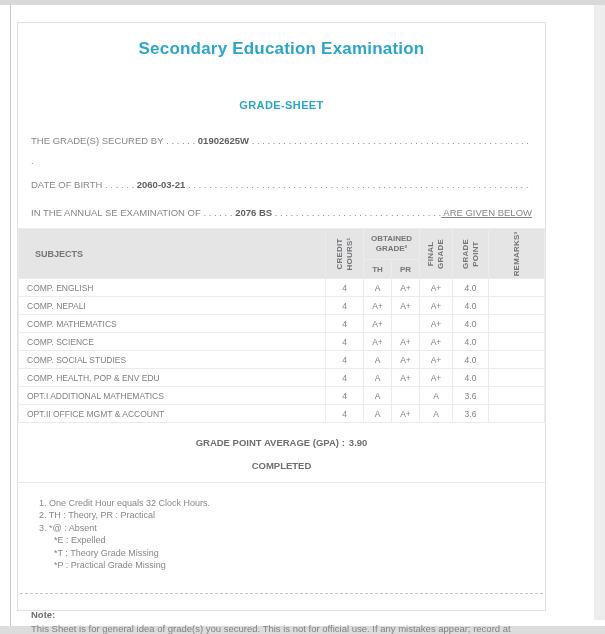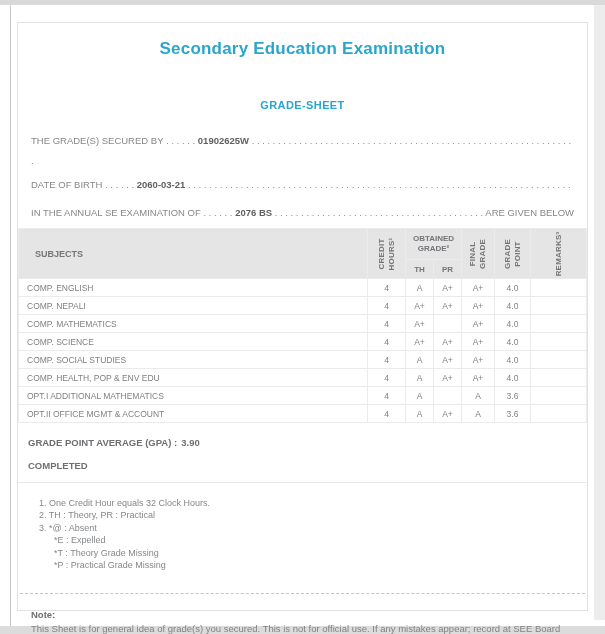--- a/index.html
+++ b/index.html
@@ -7,34 +7,34 @@
     width:605px;height:634px;position:relative;overflow:hidden;
     background:#ffffff;font-family:"Liberation Sans",sans-serif;
     -webkit-font-smoothing:antialiased;
   }
   .frame-top{position:absolute;top:0;left:0;width:605px;height:5px;background:#d9d9d9;}
   .frame-left{position:absolute;top:5px;left:10px;width:1px;height:621px;background:#c9c9c9;}
   .frame-right{position:absolute;top:5px;right:0;width:11px;height:615px;background:#ededed;}
   .frame-bottom{position:absolute;left:0;top:626px;width:605px;height:8px;background:#dcdcdc;}
 
   .card{
-    position:absolute;left:17px;top:22px;width:571px;height:589px;
+    position:absolute;left:17px;top:22px;width:529px;height:589px;
     background:#fff;border:1px solid #e2e2e2;box-sizing:border-box;
     color:#7b7d80;
   }
   .title{margin:16px 0 0;text-align:center;font-size:17px;font-weight:bold;letter-spacing:.2px;}
   .subtitle{margin:11px 0 0;text-align:center;font-size:11px;font-weight:bold;letter-spacing:.4px;}
 
   .info{padding:0 13px;font-size:9.5px;color:#85878a;}
   .iline{display:flex;align-items:baseline;white-space:pre;overflow:hidden;}
   .iline .lbl{flex:none;}
   .iline .val{flex:none;font-weight:bold;color:#5e6063;}
   .iline .dots{flex:none;}
   .iline .fill{flex:1 1 0;overflow:hidden;}
-  .iline .suffix{flex:none;}
+  .iline .suffix{flex:none;text-decoration:underline;}
   .l1{margin-top:24px;}
   .l2{margin-top:9px;}
   .l3{margin-top:13px;}
   .l4{margin-top:17px;}
 
   table{width:100%;border-collapse:collapse;margin-top:10px;font-size:8.5px;color:#7e8083;table-layout:fixed;}
   th,td{border:1px solid #ebebeb;padding:0;overflow:hidden;}
   thead th{font-weight:bold;color:#737578;background:#e5e5e5;}
   th.subjects-h{text-align:left;padding-left:16px;font-size:9px;}
   th.obt{height:30px;font-size:8px;line-height:1.25;text-align:center;}
@@ -43,21 +43,21 @@
   th.rot .vtxt{
     position:absolute;left:50%;top:50%;
     transform:translate(-50%,-50%) rotate(-90deg);
     font-size:8px;line-height:1.2;text-align:center;letter-spacing:.2px;
   }
   .w44{width:44px;} .w40{width:40px;} .w60{width:60px;white-space:nowrap;}
   tbody td{height:17px;text-align:center;}
   tbody td.subject{text-align:left;padding-left:8px;}
 
   .summary{
-    text-align:left;padding:0 10px;font-size:9.5px;font-weight:bold;color:#6d6f72;
+    text-align:center;padding:0 10px;font-size:9.5px;font-weight:bold;color:#6d6f72;
     border-bottom:1px solid #e8e8e8;
   }
   .gpa{margin-top:14px;}
   .gpa .v{margin-left:4px;}
   .status{margin-top:12px;padding-bottom:11px;}
 
   .footnotes{padding:14px 12px 0 21px;font-size:9px;line-height:12.4px;color:#85878a;}
   .fn-indent{padding-left:15px;}
 
   .dashes{margin:22px 2px 0;border-top:1px dashed #c4c4c4;height:0;}

